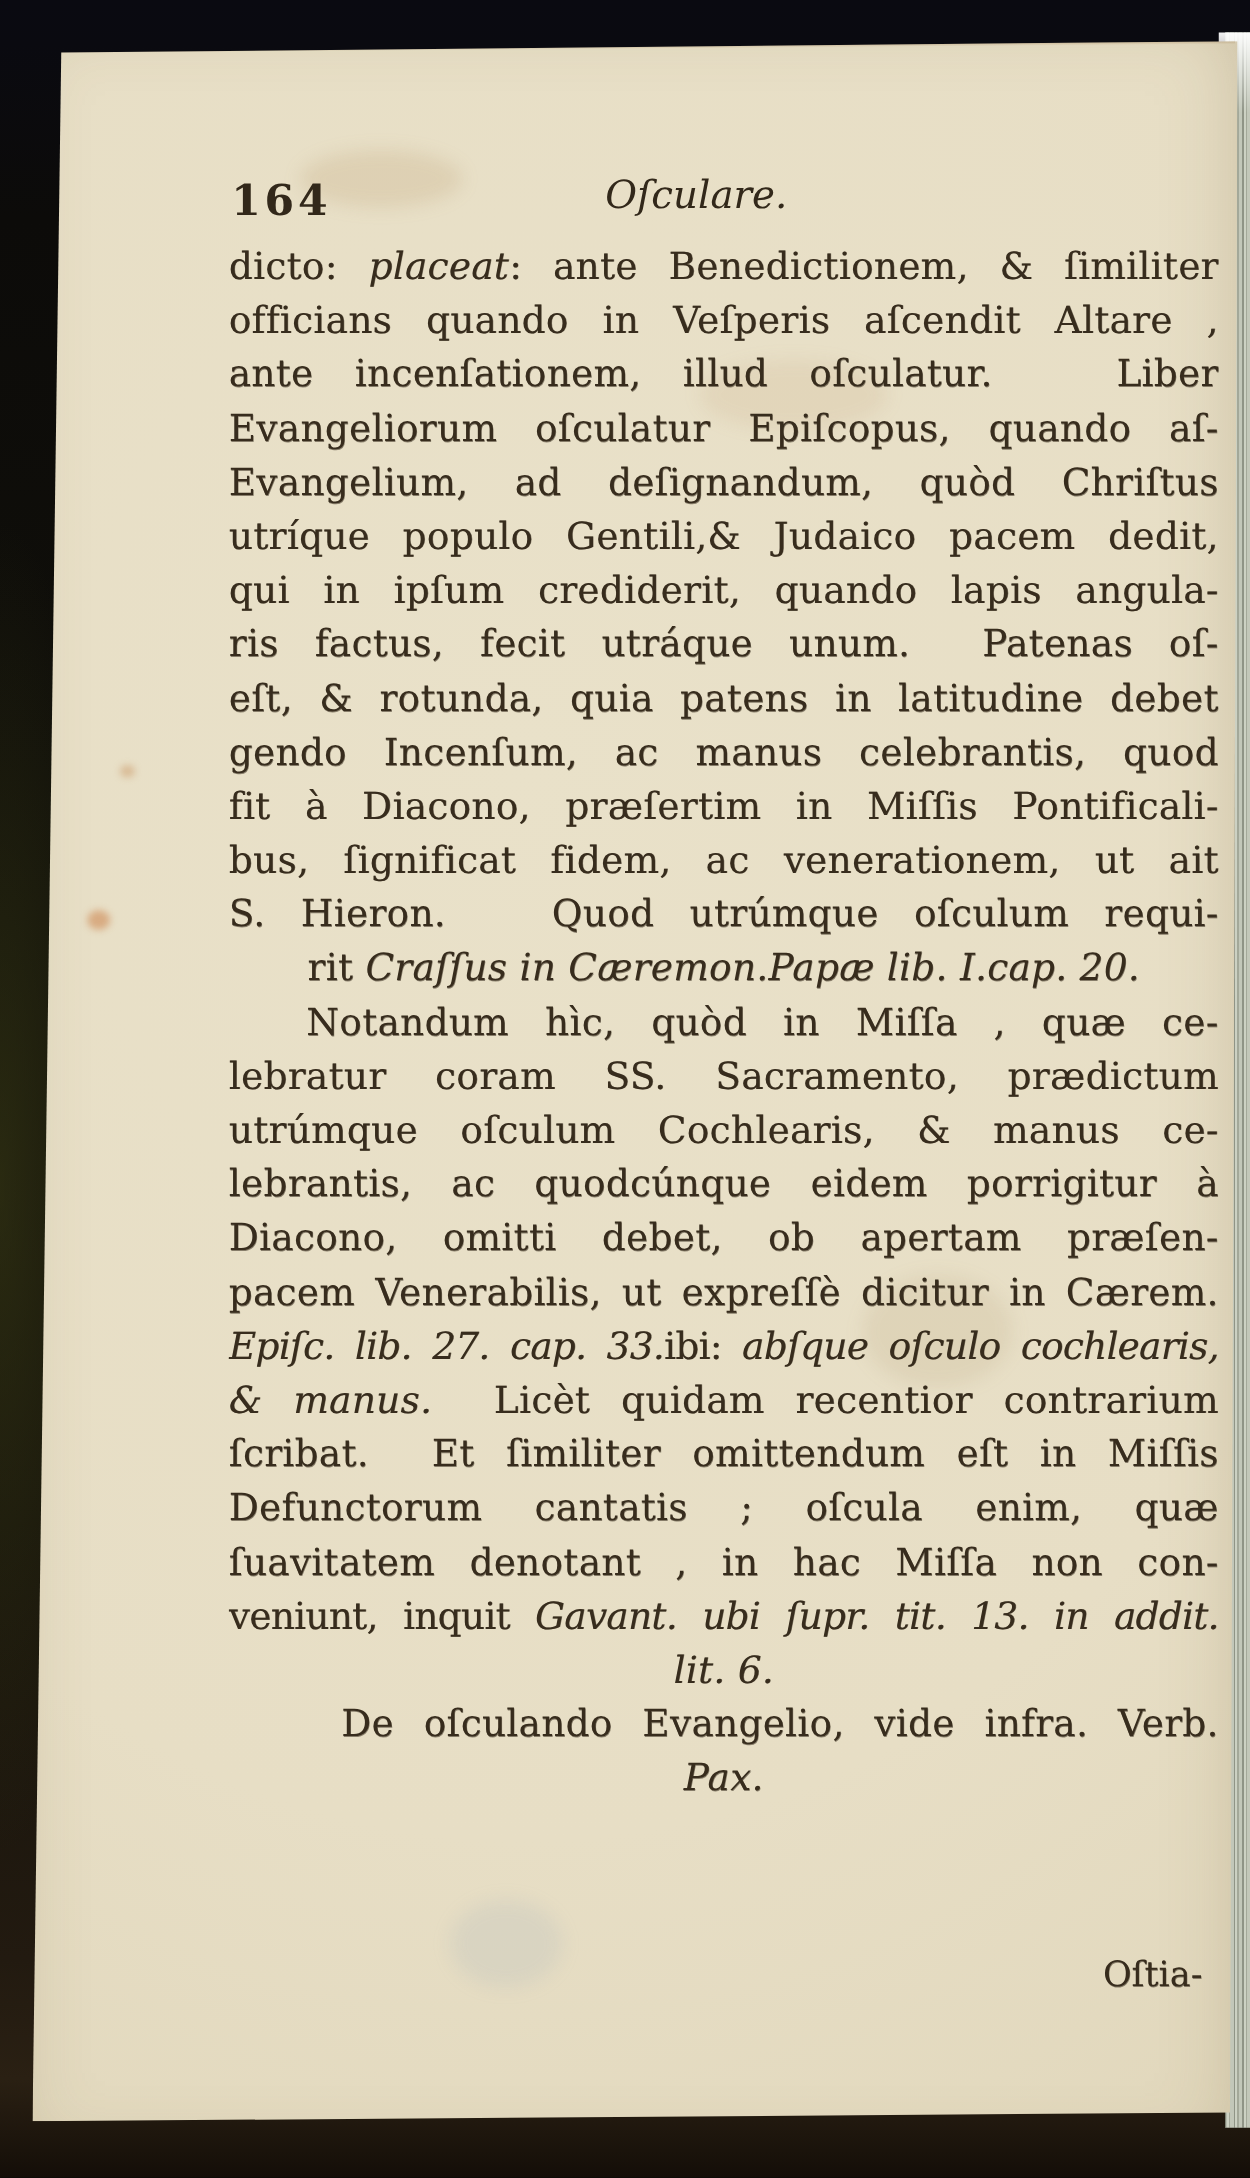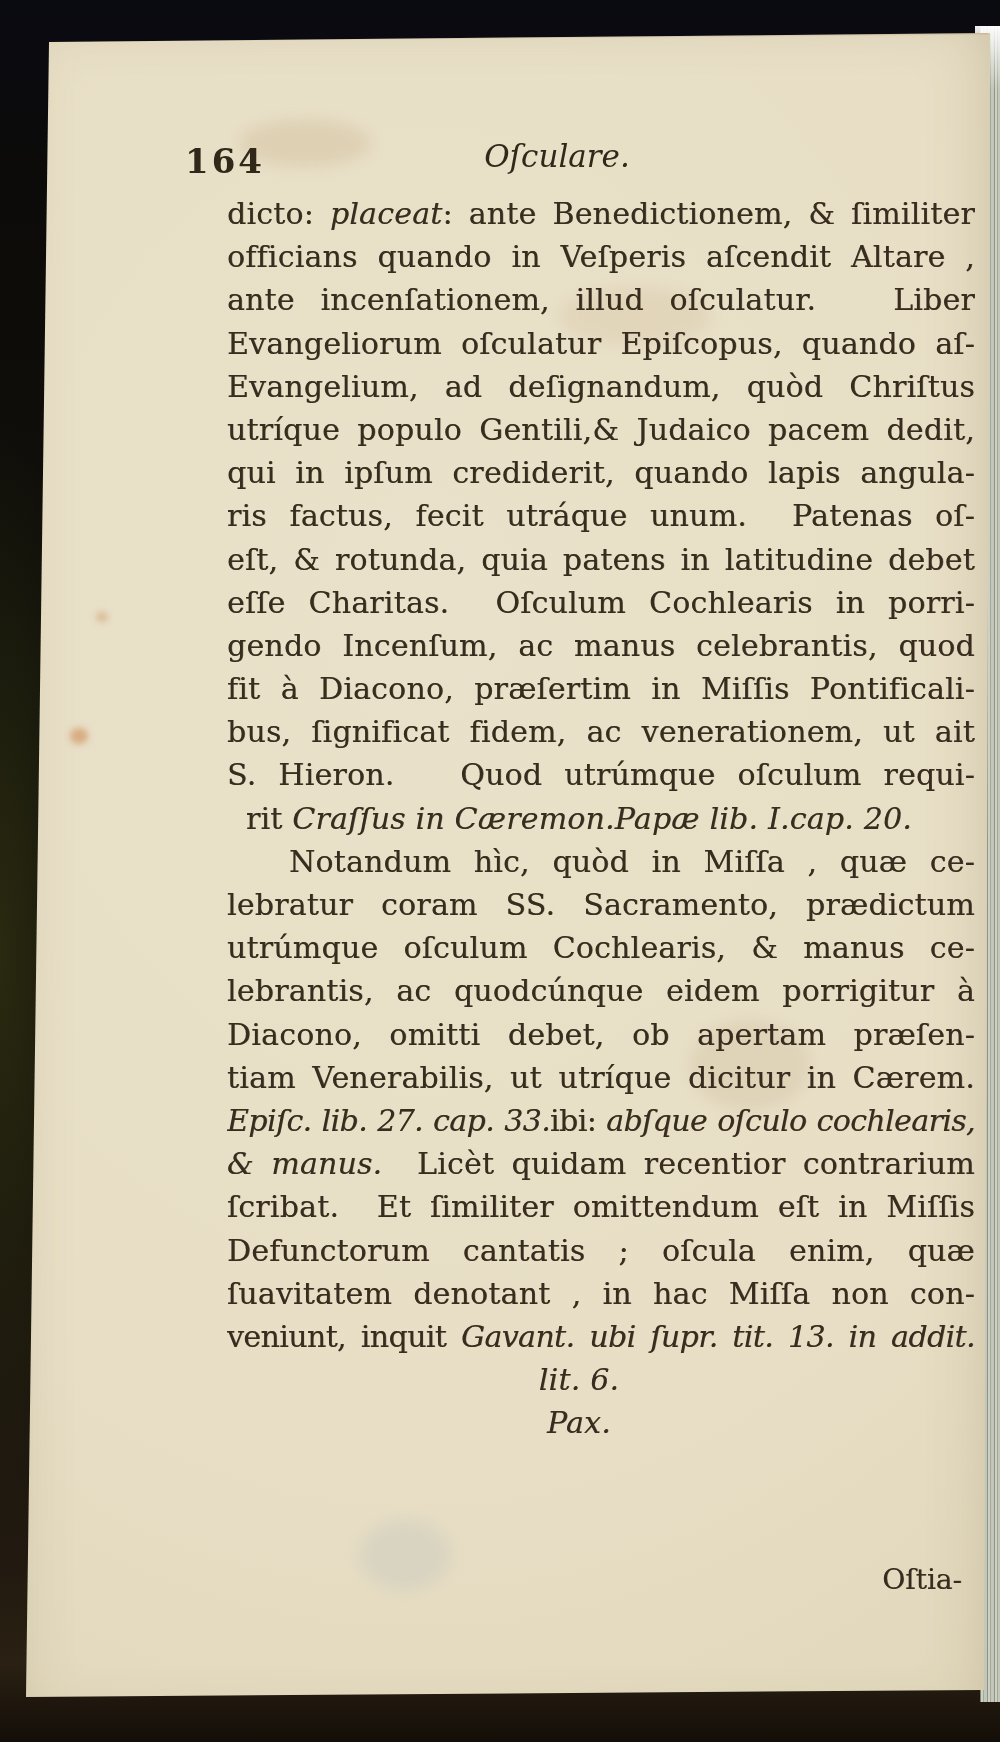--- a/index.html
+++ b/index.html
@@ -52,21 +52,21 @@
   .pagenum{position:absolute;left:2px;top:3px;font-size:34px;font-weight:bold;letter-spacing:3px;}
   .runhead{display:block;text-align:center;padding-right:44px;font-style:italic;font-size:31px;}
   
   .text-block{
     position:absolute;left:183px;top:192px;width:792px;
     font-size:30px;line-height:43.2px;color:var(--ink,#372c1d);
     letter-spacing:.2px;
     text-shadow:.4px .4px .5px rgba(55,44,29,.55);
   }
   .line{height:43.2px;overflow:hidden;text-align:center;}
-  .line.j{text-align:justify;margin-left:44px;}
+  .line.j{text-align:justify;}
   .line.j::after{content:"";display:inline-block;width:100%;}
   .line.compact{letter-spacing:-.6px;}
   .it{font-style:italic;}
   .catchword-row{
     position:absolute;left:183px;top:1563px;width:779px;text-align:right;
     font-size:28px;color:#372c1d;text-shadow:.4px .4px .5px rgba(55,44,29,.55);
   }
 </style>
 </head>
 <body>
@@ -90,39 +90,39 @@
     <div class="text-block" id="text-block">
         <div class="line j"><span>dicto: </span><span class="it">placeat</span><span>: ante Benedictionem, &amp; ſimiliter</span></div>
         <div class="line j"><span>officians quando in Veſperis aſcendit Altare ,</span></div>
         <div class="line j"><span>ante incenſationem, illud oſculatur.&nbsp;&nbsp; Liber</span></div>
         <div class="line j"><span>Evangeliorum oſculatur Epiſcopus, quando aſ-</span></div>
         <div class="line j"><span>Evangelium, ad deſignandum, quòd Chriſtus</span></div>
         <div class="line j"><span>utríque populo Gentili,&amp; Judaico pacem dedit,</span></div>
         <div class="line j"><span>qui in ipſum crediderit, quando lapis angula-</span></div>
         <div class="line j"><span>ris factus, fecit utráque unum.&nbsp; Patenas oſ-</span></div>
         <div class="line j"><span>eſt, &amp; rotunda, quia patens in latitudine debet</span></div>
-        <div class="line j"><span>eſſe Charitas.&nbsp; Oſculum Cochlearis in porri-</span></div>
         <div class="line j"><span>gendo Incenſum, ac manus celebrantis, quod</span></div>
         <div class="line j"><span>fit à Diacono, præſertim in Miſſis Pontificali-</span></div>
         <div class="line j"><span>bus, ſignificat fidem, ac venerationem, ut ait</span></div>
         <div class="line j"><span>S. Hieron.&nbsp;&nbsp; Quod utrúmque oſculum requi-</span></div>
         <div class="line"><span>rit </span><span class="it">Craſſus in Cæremon.Papæ lib. I.cap. 20.</span></div>
         <div class="line j" style="text-indent: 62px;"><span>Notandum hìc, quòd in Miſſa , quæ ce-</span></div>
         <div class="line j"><span>lebratur coram SS. Sacramento, prædictum</span></div>
         <div class="line j"><span>utrúmque oſculum Cochlearis, &amp; manus ce-</span></div>
         <div class="line j"><span>lebrantis, ac quodcúnque eidem porrigitur à</span></div>
         <div class="line j"><span>Diacono, omitti debet, ob apertam præſen-</span></div>
-        <div class="line j"><span>tiam Venerabilis, ut utríque dicitur in Cærem.</span></div>
+        <div class="line j"><span>pacem Venerabilis, ut expreſſè dicitur in Cærem.</span></div>
         <div class="line j compact"><span class="it">Epiſc. lib. 27. cap. 33.</span><span>ibi: </span><span class="it">abſque oſculo cochlearis,</span></div>
         <div class="line j"><span class="it">&amp; manus.</span><span>&nbsp; Licèt quidam recentior contrarium</span></div>
         <div class="line j"><span>ſcribat.&nbsp; Et ſimiliter omittendum eſt in Miſſis</span></div>
         <div class="line j"><span>Defunctorum cantatis ; oſcula enim, quæ</span></div>
         <div class="line j"><span>ſuavitatem denotant , in hac Miſſa non con-</span></div>
         <div class="line j compact"><span>veniunt, inquit </span><span class="it">Gavant. ubi ſupr. tit. 13. in addit.</span></div>
         <div class="line"><span class="it">lit. 6.</span></div>
+        <div class="line j" style="text-indent: 90px;"><span>De oſculando Evangelio, vide infra. Verb.</span></div>
         <div class="line"><span class="it">Pax.</span></div>
       </div>
 
     <div class="catchword-row">
       <span>Oſtia-</span>
     </div>
   </div>
 </div>
 
 </body></html>

